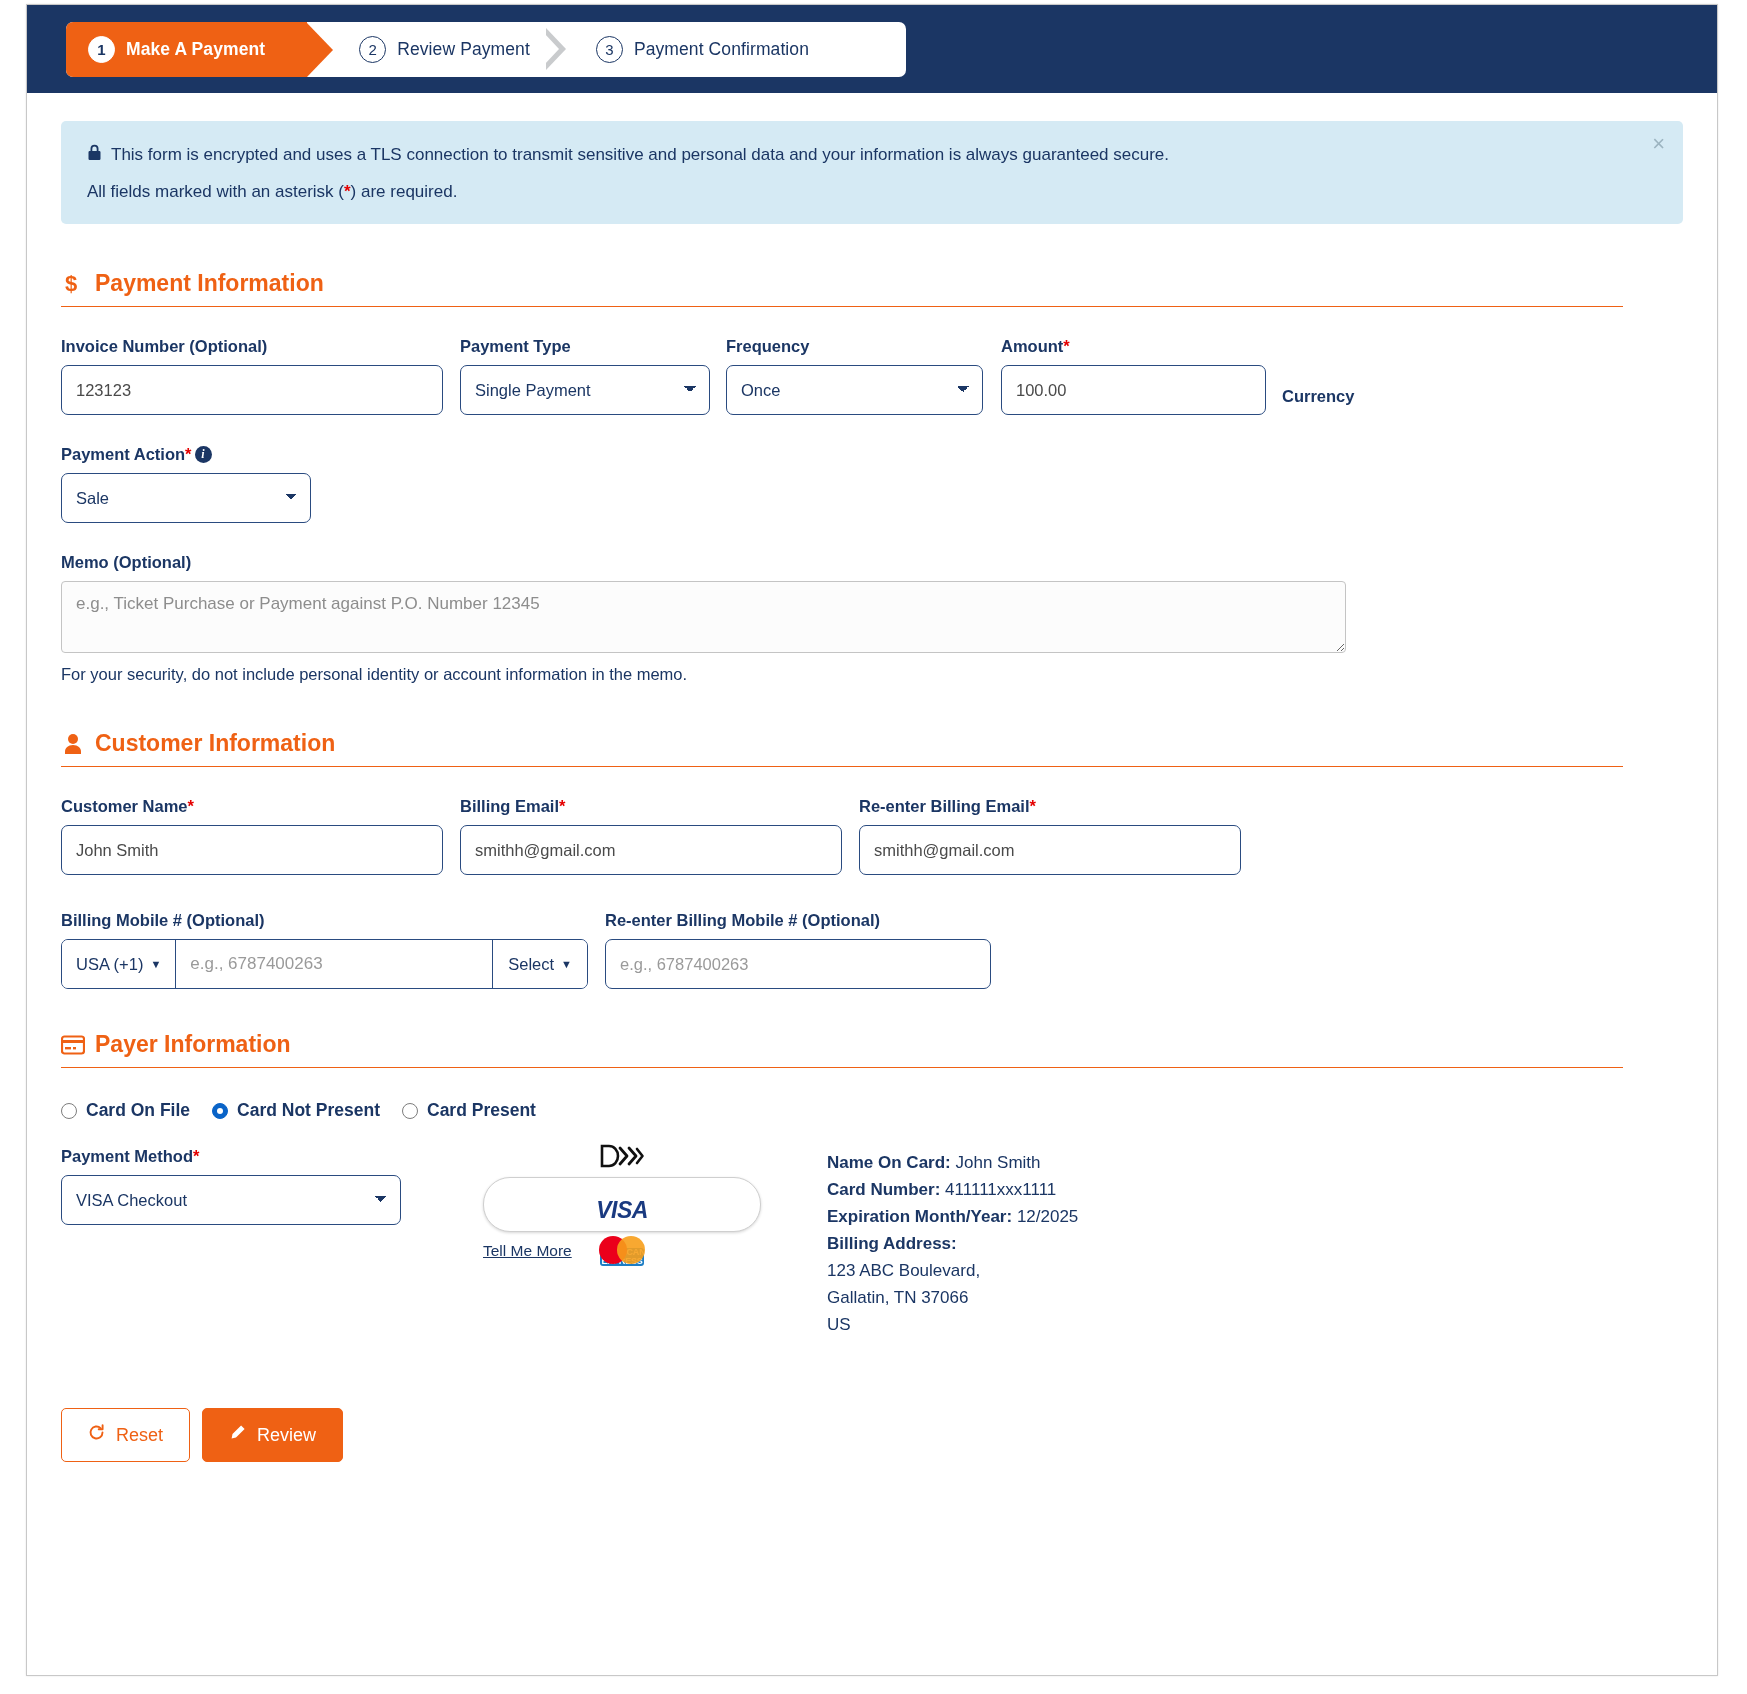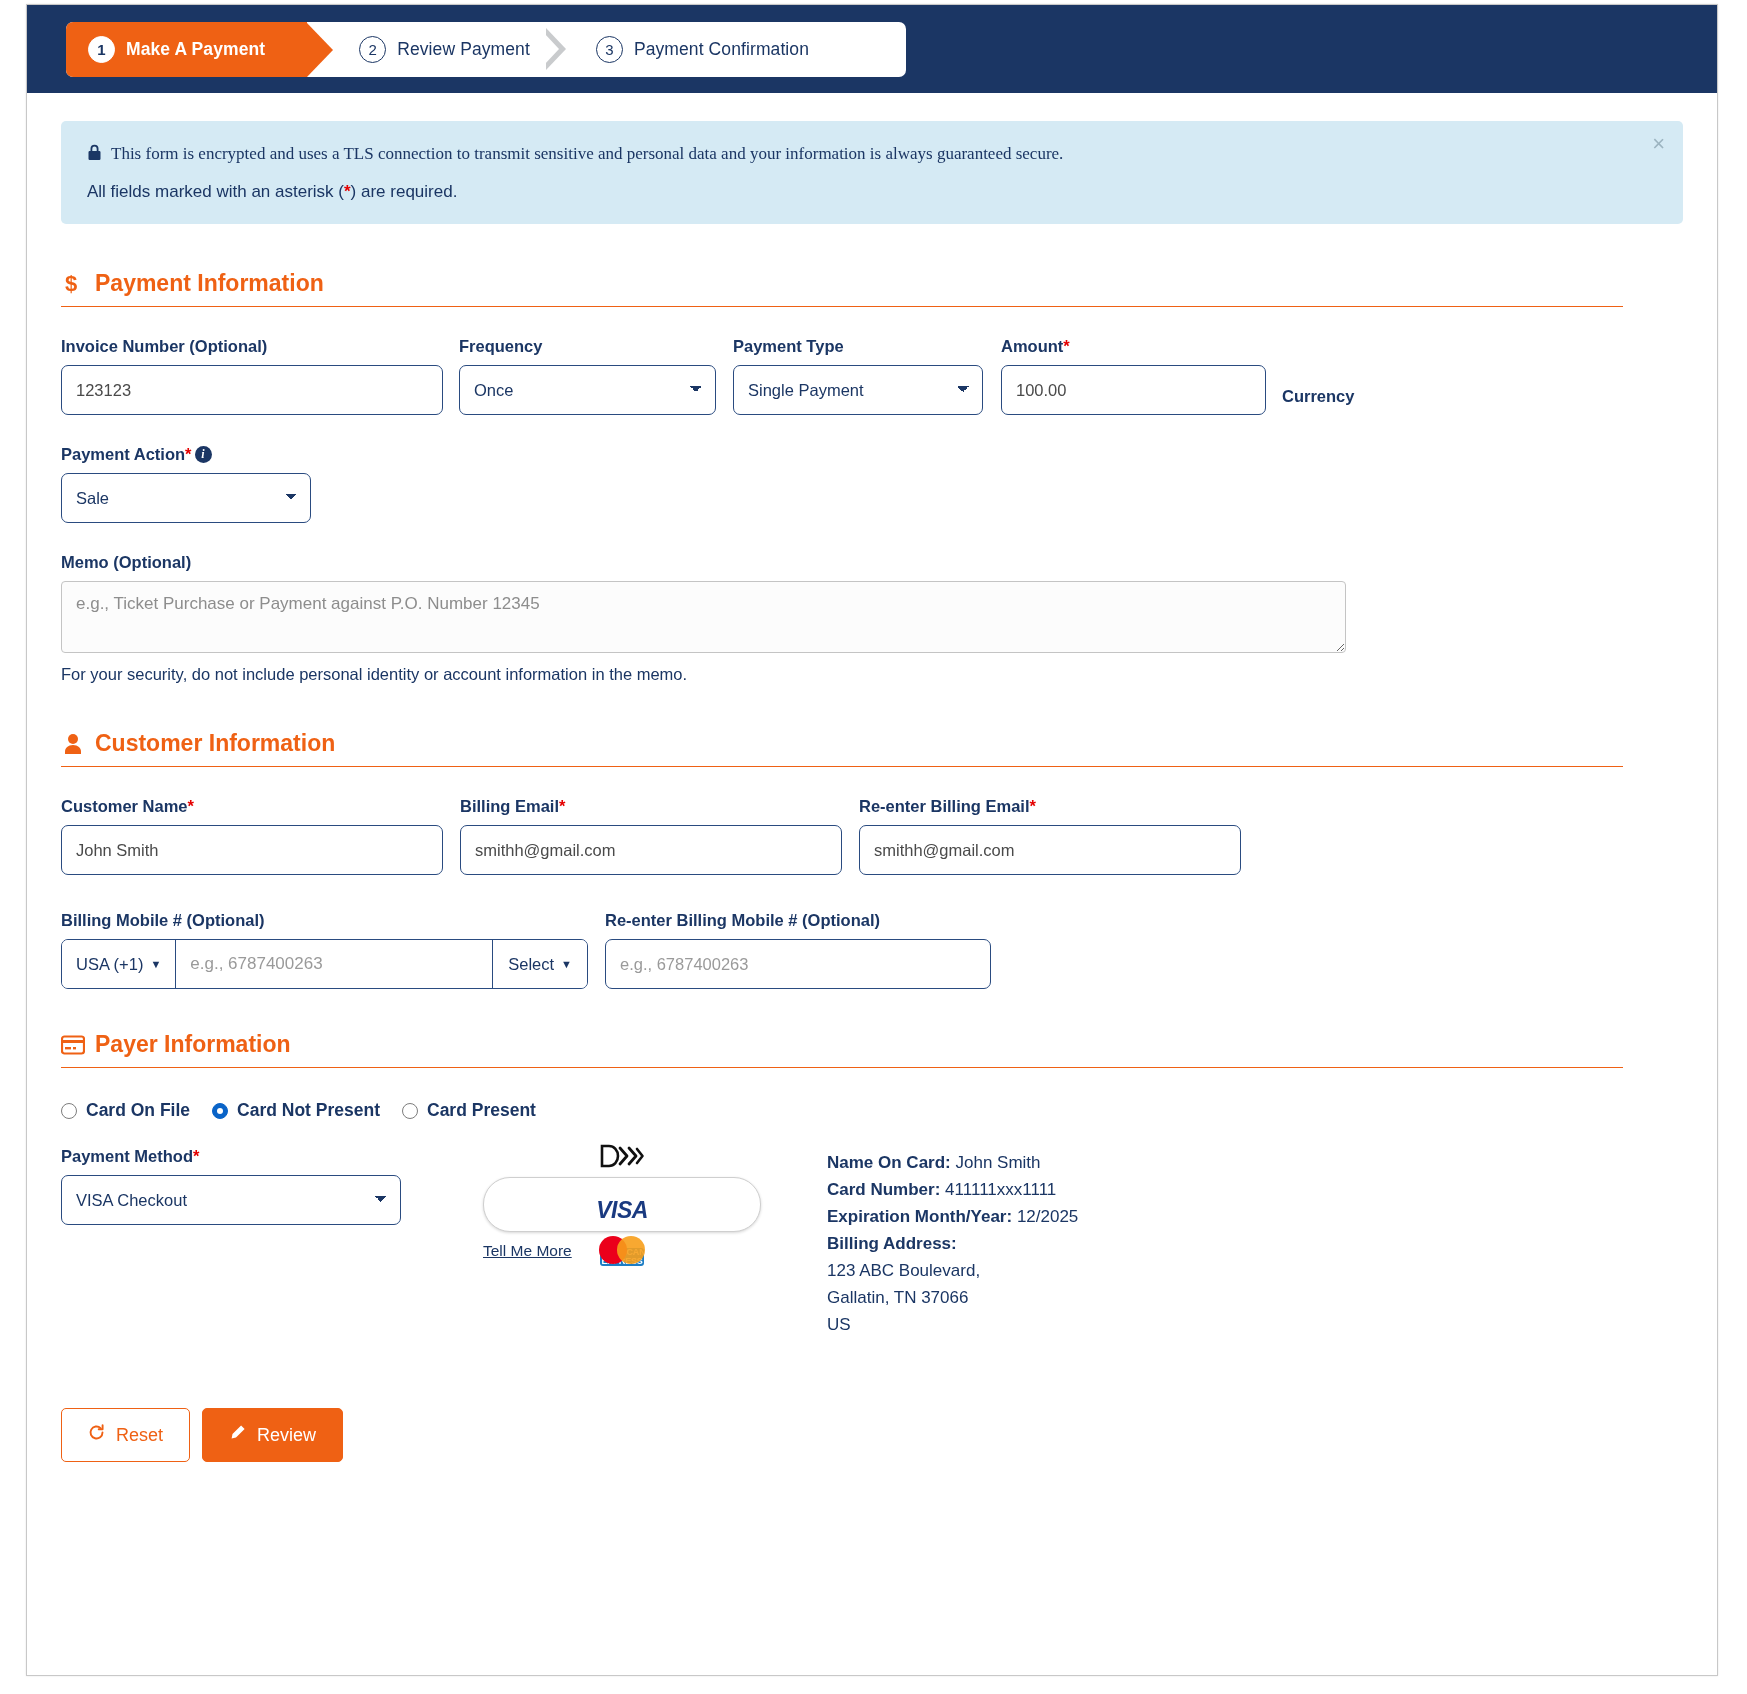--- a/index.html
+++ b/index.html
@@ -118,21 +118,21 @@
 
   .alert {
     background: #d5eaf4;
     border-radius: 5px;
     padding: 22px 26px 24px 26px;
     position: relative;
     color: #1b3664;
     font-size: 17px;
     line-height: 1.0;
   }
-  .alert .line1 { margin-bottom: 20px; display: flex; align-items: center; font-family: Liberation Serif, serif; }
+  .alert .line1 { margin-bottom: 20px; display: flex; align-items: flex-end; }
   .alert .lock {
     display: inline-block;
     margin-right: 9px;
     color: #1b3664;
     font-size: 18px;
     line-height: 1;
     position: relative;
     top: 1px;
   }
   .alert .close {
@@ -447,30 +447,30 @@
           </svg>
         </span>
         <span>Payment Information</span>
       </div>
 
       <div class="row">
         <div class="fg">
           <span class="flabel">Invoice Number (Optional)</span>
           <input class="ctl val" style="width: 382px;" value="123123">
         </div>
+        <div class="fg" style="margin-left:17px">
+          <span class="flabel">Payment Type</span>
+          <select class="ctl" style="width:250px">
+            <option>Single Payment</option>
+          </select>
+        </div>
         <div class="fg" style="margin-left:16px">
           <span class="flabel">Frequency</span>
           <select class="ctl" style="width:257px">
             <option>Once</option>
-          </select>
-        </div>
-        <div class="fg" style="margin-left:17px">
-          <span class="flabel">Payment Type</span>
-          <select class="ctl" style="width:250px">
-            <option>Single Payment</option>
           </select>
         </div>
         <div class="fg" style="margin-left:18px">
           <span class="flabel">
                 <span>Amount</span>
                 <span class="ast">*</span>
               </span>
           <input class="ctl val" style="width: 265px;" value="100.00">
         </div>
         <div class="fg" style="margin-left:16px">

